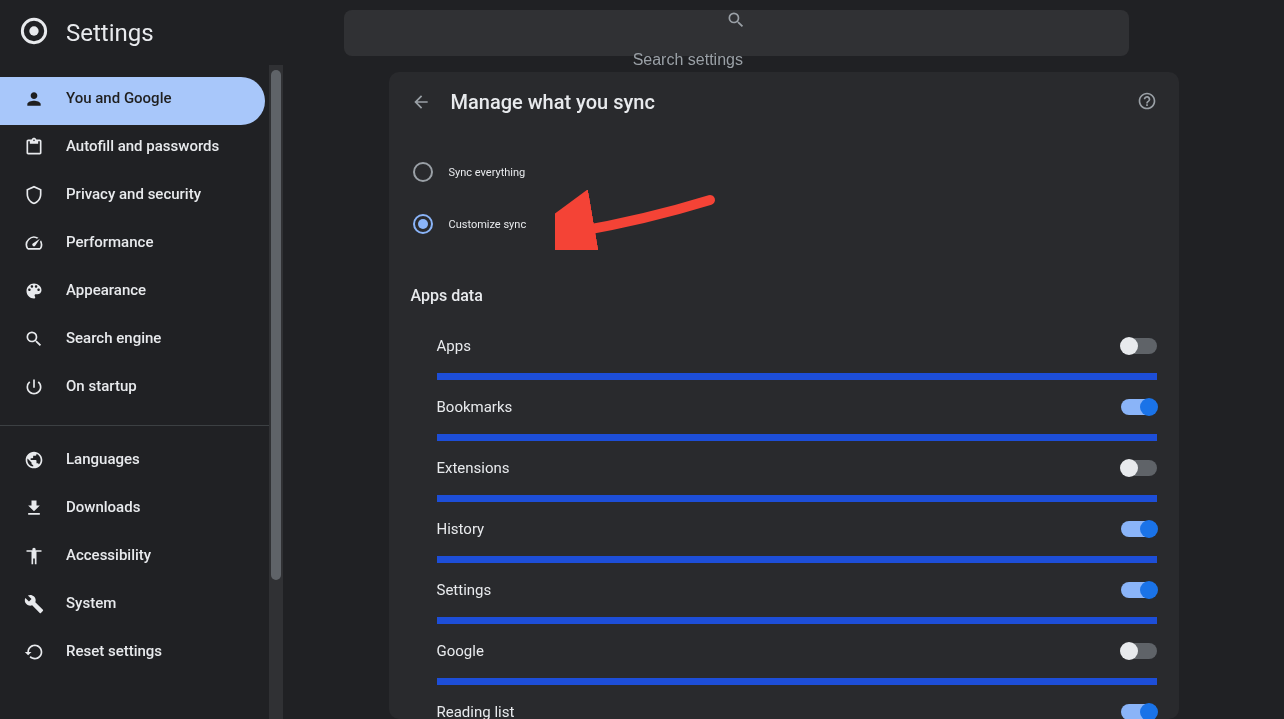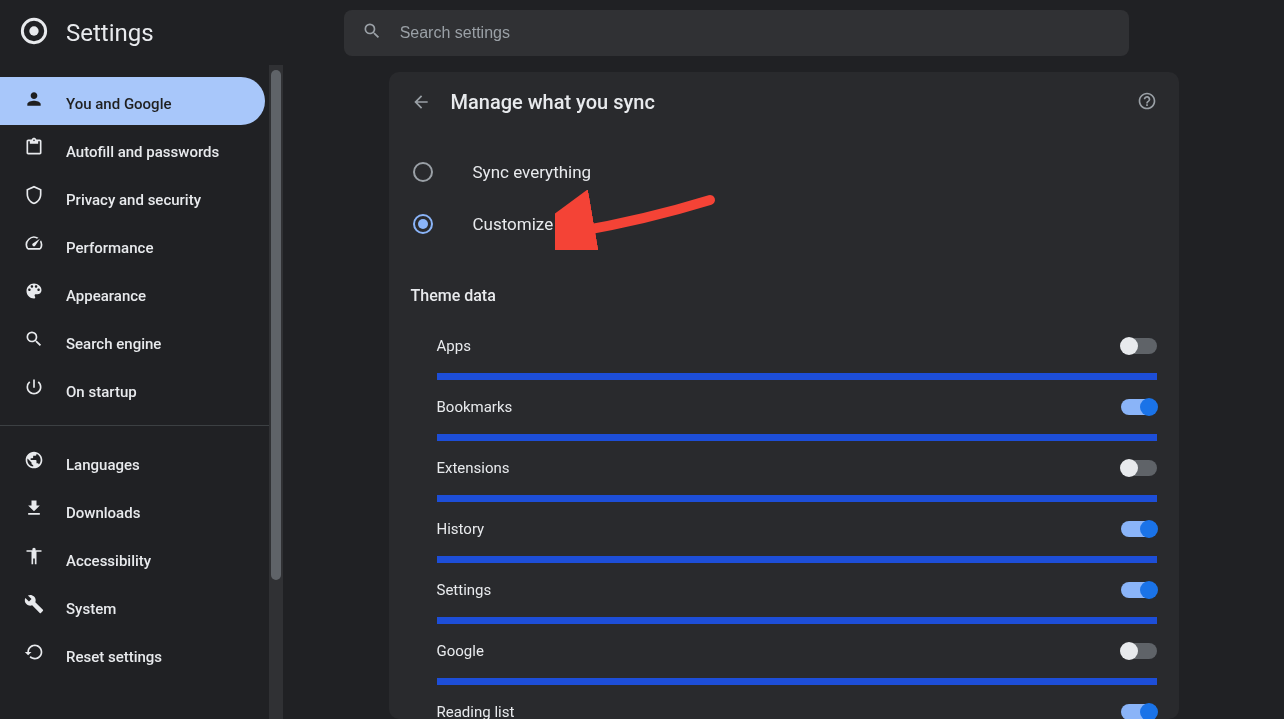--- a/index.html
+++ b/index.html
@@ -17,35 +17,35 @@
   position: absolute; top: 0; left: 0; right: 0;
   height: 65px; display: flex; align-items: center;
   padding: 0 20px; z-index: 10; background: #202124;
 }
 .logo-wrap { display: flex; align-items: center; gap: 18px; }
 .logo svg { width: 28px; height: 28px; fill: #e8eaed; }
 .app-title { font-size: 24px; font-weight: 400; color: #e8eaed; }
 .search-wrap {
   margin-left: 190px; width: 785px; height: 46px;
   background: #303134; border-radius: 8px;
-  display: flex; align-items: center; padding: 0 18px; gap: 18px;
+  display: flex; align-items: center; padding: 0 18px; gap: 18px; flex-direction: column;
 }
 .search-wrap svg { width: 20px; height: 20px; fill: #9aa0a6; }
 .search-input {
   background: transparent; border: none; color: #e8eaed;
   font-size: 16px; flex: 1; outline: none;
 }
 .search-input::placeholder { color: #9aa0a6; }
 .sidebar {
   width: 283px; padding-top: 65px; height: 100%;
   overflow-y: auto; position: relative;
 }
 .sidebar-inner { padding-top: 12px; }
 .nav-item {
-  display: flex; align-items: flex-end; gap: 22px;
+  display: flex; align-items: flex-start; gap: 22px;
   padding: 12px 18px 12px 24px; cursor: pointer;
   font-size: 15px; font-weight: 500; color: #e8eaed;
   border-top-right-radius: 24px; border-bottom-right-radius: 24px;
   margin-right: 18px;
 }
 .nav-item.active { background: #a8c7fa; color: #1f1f1f; }
 .nav-item.active svg { fill: #1f1f1f; }
 .nav-item svg { width: 20px; height: 20px; fill: #e8eaed; flex-shrink: 0; }
 .divider { height: 1px; background: #3c4043; margin: 12px 0; }
 .scrollbar {
@@ -61,22 +61,22 @@
 .panel-header {
   display: flex; align-items: center; padding: 18px 22px;
   gap: 20px;
 }
 .back-btn { cursor: pointer; display:flex; }
 .back-btn svg { width: 20px; height: 20px; fill: #9aa0a6; }
 .panel-title { font-size: 20px; font-weight: 500; flex: 1; }
 .help-btn svg { width: 20px; height: 20px; fill: #9aa0a6; cursor: pointer; }
 .radio-group { padding: 14px 22px 28px 22px; }
 .radio-item {
-  display: flex; align-items: center; gap: 40px;
-  padding: 16px 2px; cursor: pointer; font-size: 17px; text-align: center;
+  display: flex; align-items: center; gap: 16px;
+  padding: 16px 2px; cursor: pointer; font-size: 11px; text-align: center;
 }
 .radio { width: 20px; height: 20px; border: 2px solid #9aa0a6; border-radius: 50%; position: relative; flex-shrink:0; }
 .radio.checked { border-color: #8ab4f8; }
 .radio.checked::after {
   content: ''; position: absolute; top: 3px; left: 3px;
   width: 10px; height: 10px; background: #8ab4f8; border-radius: 50%;
 }
 .section-title { font-size: 16px; font-weight: 500; padding: 8px 22px 14px 22px; }
 .toggle-list { padding: 0 22px 0 48px; }
 .toggle-item {
@@ -224,21 +224,21 @@
       <div class="radio-group" id="radio-group">
           <div class="radio-item">
             <span class="radio"></span>
             <span>Sync everything</span>
           </div>
           <div class="radio-item">
             <span class="radio checked"></span>
             <span>Customize sync</span>
           </div>
         </div>
-      <div class="section-title">Theme data</div>
+      <div class="section-title">Apps data</div>
       <div class="toggle-list" id="toggle-list">
           <div class="toggle-item">
             <span>Apps</span>
             <span class="toggle off"></span>
           </div>
           <div class="toggle-item">
             <span>Bookmarks</span>
             <span class="toggle on"></span>
           </div>
           <div class="toggle-item">

